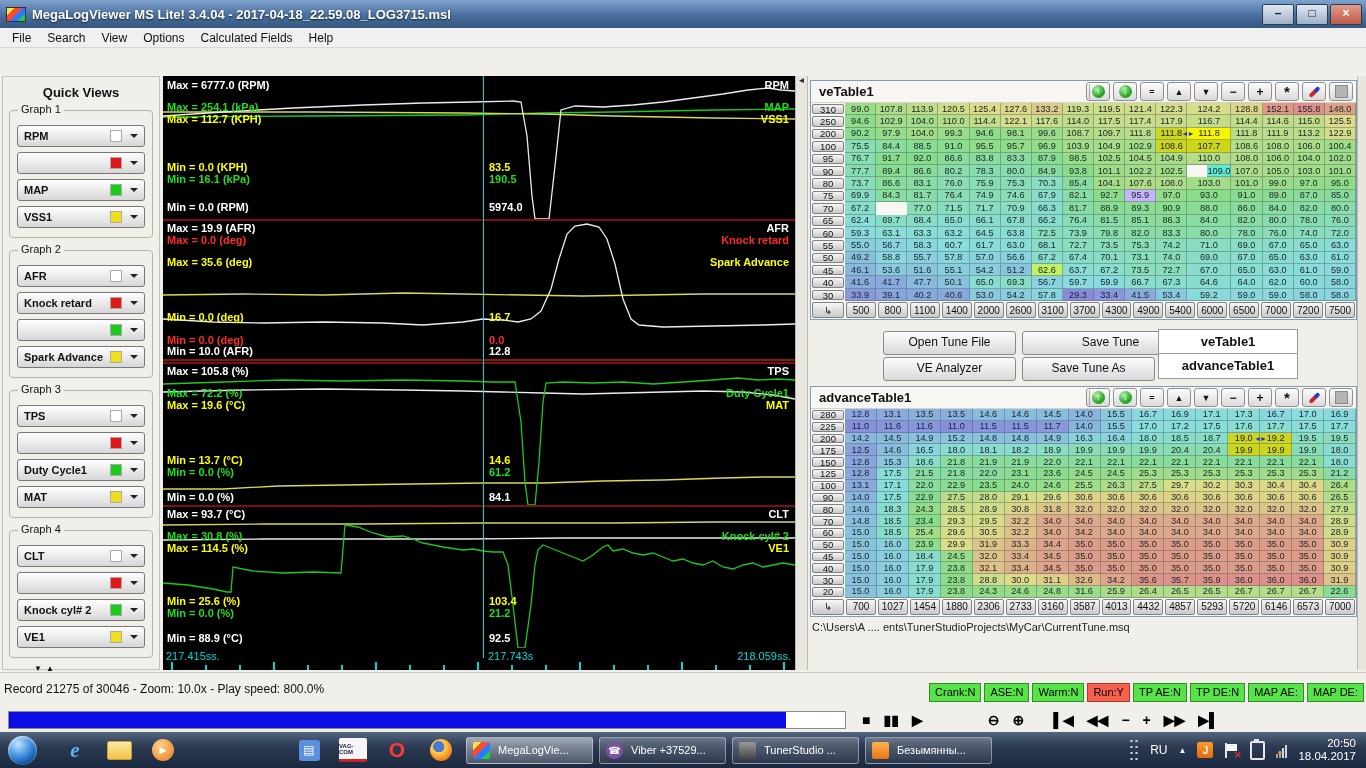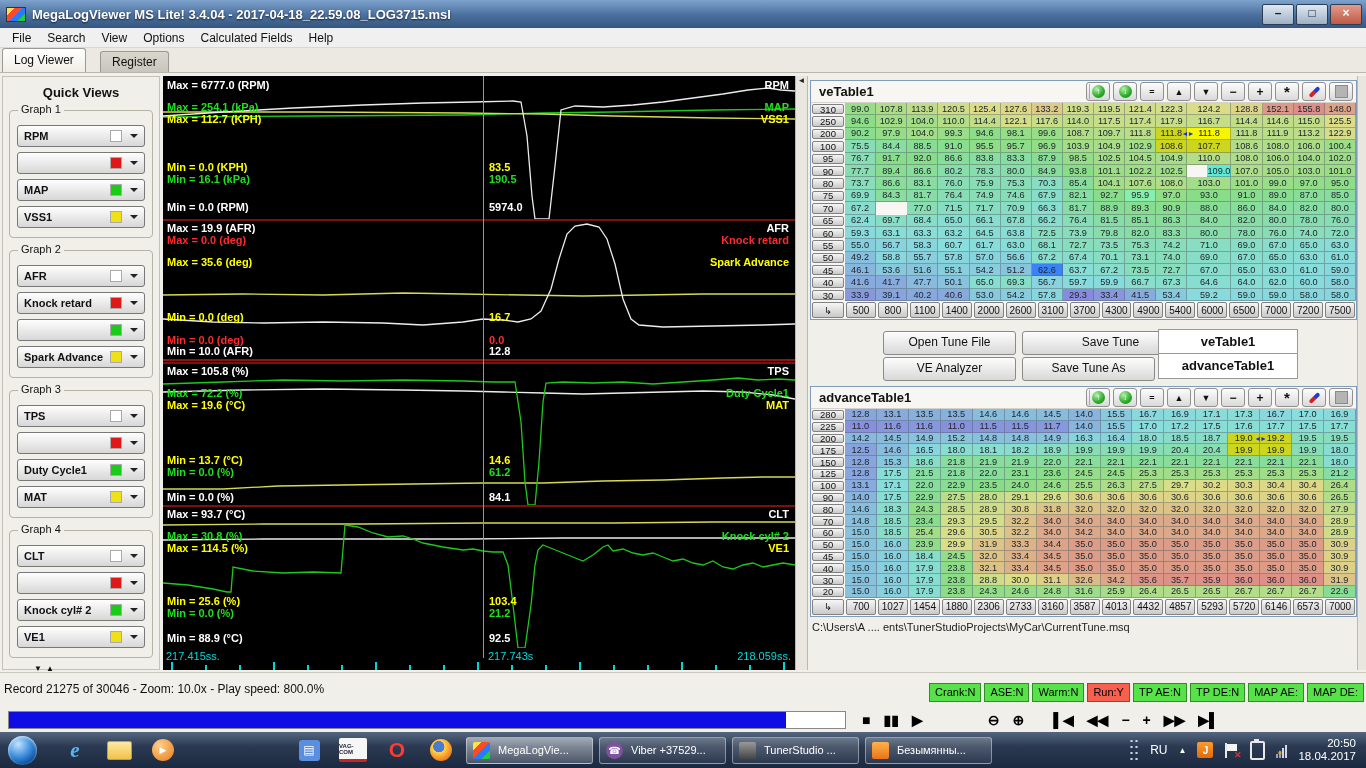--- a/index.html
+++ b/index.html
@@ -121,24 +121,20 @@
 
   <div class="menubar" id="menubar">
       <span class="menu-item">File</span>
       <span class="menu-item">Search</span>
       <span class="menu-item">View</span>
       <span class="menu-item">Options</span>
       <span class="menu-item">Calculated Fields</span>
       <span class="menu-item">Help</span>
     </div>
 
-  <div class="tabrow" id="tabrow">
-      <div class="tab active" style="left: 2px;">Log Viewer</div>
-      <div class="tab" style="left: 100px;">Register</div>
-    </div>
 
   <div id="sidebar">
     <div class="qv-title">Quick Views</div>
   <div class="group">
         <div class="group-label">Graph 1</div>
         <div class="combo">
           <span class="combo-label">RPM</span>
           <span class="chip" style="background: rgb(255, 255, 255);"></span>
           <span class="arr"></span>
         </div>
@@ -490,21 +486,21 @@
         <div class="rowbtn">75</div>
         <div class="tcell" style="background: rgb(136, 221, 197);">69.9</div>
         <div class="tcell" style="background: rgb(136, 221, 159);">84.3</div>
         <div class="tcell" style="background: rgb(136, 221, 166);">81.7</div>
         <div class="tcell" style="background: rgb(136, 221, 180);">76.4</div>
         <div class="tcell" style="background: rgb(136, 221, 183);">74.9</div>
         <div class="tcell" style="background: rgb(136, 221, 184);">74.6</div>
         <div class="tcell" style="background: rgb(136, 221, 201);">67.9</div>
         <div class="tcell" style="background: rgb(136, 221, 164);">82.1</div>
         <div class="tcell" style="background: rgb(136, 221, 138);">92.7</div>
-        <div class="tcell" style="background: #86efac;">95.9</div>
+        <div class="tcell" style="background: #c4b5fd;">95.9</div>
         <div class="tcell" style="background: rgb(146, 221, 136);">97.0</div>
         <div class="tcell" style="background: rgb(136, 221, 136);">93.0</div>
         <div class="tcell" style="background: rgb(136, 221, 142);">91.0</div>
         <div class="tcell" style="background: rgb(136, 221, 146);">89.0</div>
         <div class="tcell" style="background: rgb(136, 221, 152);">87.0</div>
         <div class="tcell" style="background: rgb(136, 221, 157);">85.0</div>
         <div class="rowbtn">70</div>
         <div class="tcell" style="background: rgb(136, 221, 204);">67.2</div>
         <div class="tcell" style="background: #737373; margin-top: 30px;">79.7</div>
         <div class="tcell" style="background: rgb(136, 221, 179);">77.0</div>
@@ -589,21 +585,21 @@
         <div class="tcell" style="background: rgb(136, 221, 209);">65.0</div>
         <div class="tcell" style="background: rgb(136, 221, 214);">63.0</div>
         <div class="tcell" style="background: rgb(136, 221, 219);">61.0</div>
         <div class="rowbtn">45</div>
         <div class="tcell" style="background: rgb(136, 183, 221);">46.1</div>
         <div class="tcell" style="background: rgb(136, 202, 221);">53.6</div>
         <div class="tcell" style="background: rgb(136, 198, 221);">51.6</div>
         <div class="tcell" style="background: rgb(136, 207, 221);">55.1</div>
         <div class="tcell" style="background: rgb(136, 204, 221);">54.2</div>
         <div class="tcell" style="background: rgb(136, 197, 221);">51.2</div>
-        <div class="tcell" style="background: #3b82f6;">62.6</div>
+        <div class="tcell" style="background: #bef264;">62.6</div>
         <div class="tcell" style="background: rgb(136, 221, 212);">63.7</div>
         <div class="tcell" style="background: rgb(136, 221, 204);">67.2</div>
         <div class="tcell" style="background: rgb(136, 221, 187);">73.5</div>
         <div class="tcell" style="background: rgb(136, 221, 188);">72.7</div>
         <div class="tcell" style="background: rgb(136, 221, 204);">67.0</div>
         <div class="tcell" style="background: rgb(136, 221, 209);">65.0</div>
         <div class="tcell" style="background: rgb(136, 221, 214);">63.0</div>
         <div class="tcell" style="background: rgb(136, 221, 219);">61.0</div>
         <div class="tcell" style="background: rgb(136, 216, 221);">59.0</div>
         <div class="rowbtn">40</div>

